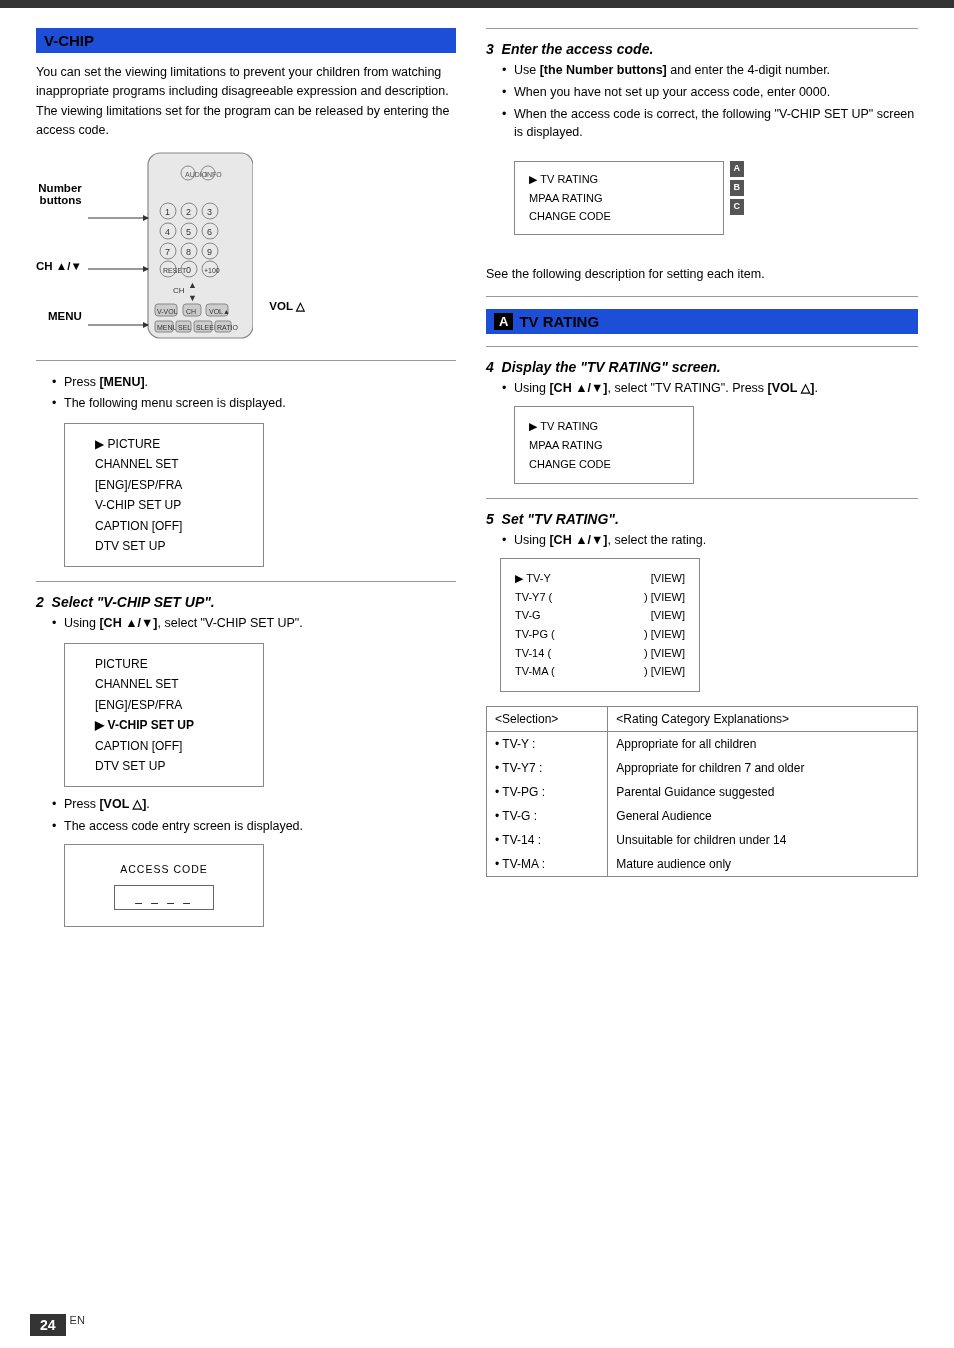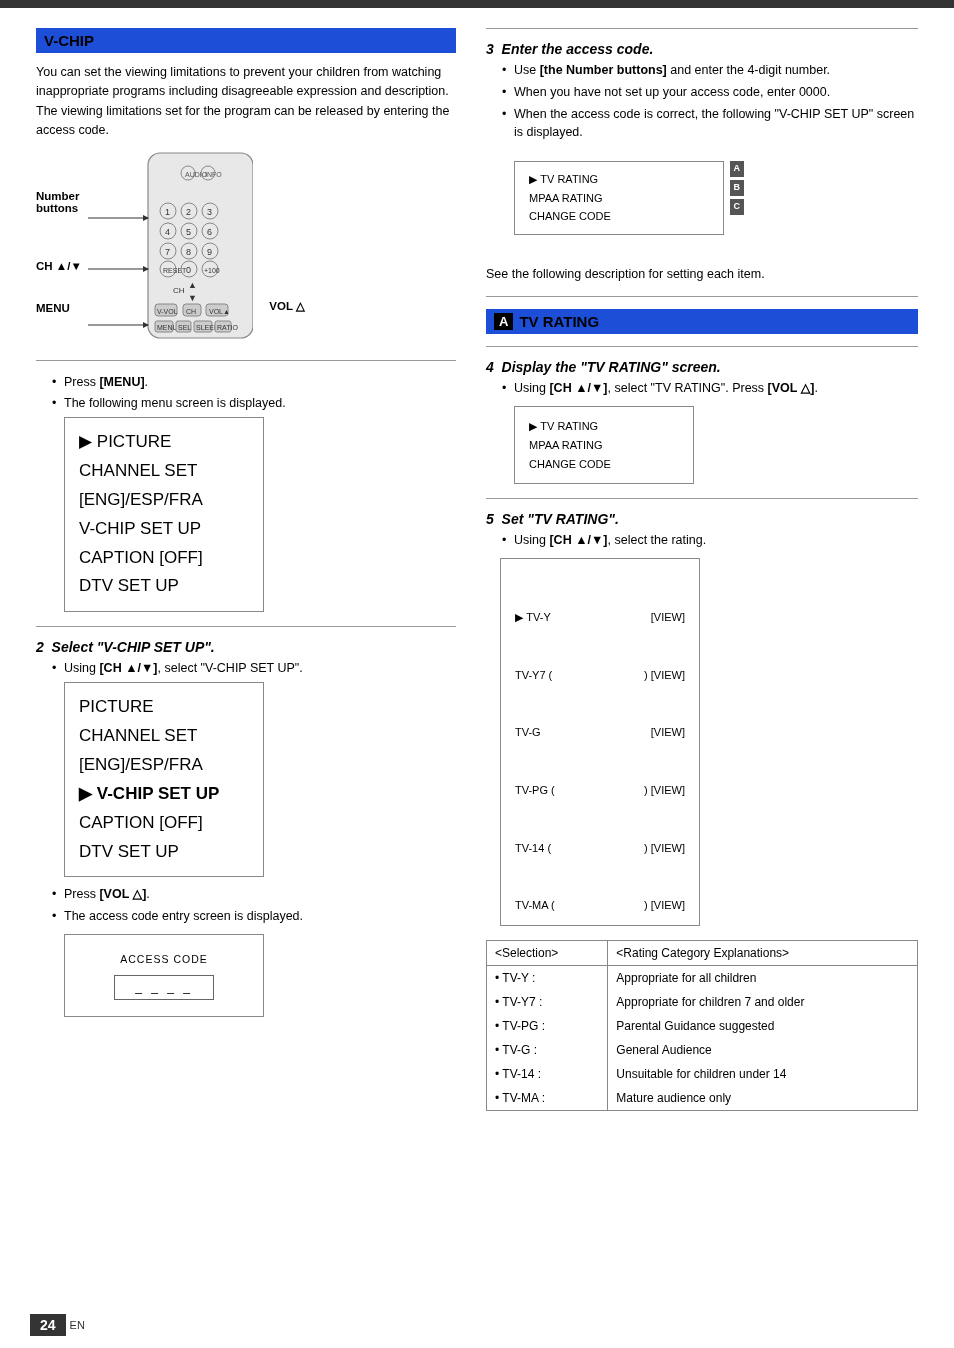--- a/index.html
+++ b/index.html
@@ -113,24 +113,24 @@
       position: absolute;
       left: 2px;
     }
 
     .bold { font-weight: bold; }
 
     
     .menu-box {
       border: 1px solid #888;
       background: #fff;
-      padding: 10px 14px;
-      margin: 4px 0 8px 14px;
+      padding: 10px 30px;
+      margin: 10px 0 8px 14px;
       width: 200px;
-      font-size: 17px;
+      font-size: 12px;
       line-height: 1.7;
     }
 
     
     .access-code-box {
       border: 1px solid #888;
       background: #fff;
       padding: 16px 20px;
       margin: 8px 0 8px 14px;
       width: 200px;
@@ -190,21 +190,20 @@
       margin: 8px 0 8px 0;
       width: 200px;
       font-size: 11px;
       line-height: 1.7;
     }
 
     .rating-options-box .option-row {
       display: flex;
       justify-content: space-between;
       gap: 8px;
-      margin-top: 39px;
     }
 
     
     .selection-table {
       border: 1px solid #888;
       width: 100%;
       margin-top: 14px;
       font-size: 12px;
       border-collapse: collapse;
     }
@@ -260,21 +259,21 @@
     <div class="left-col">
 
       <div class="section-header">
         <span>V-CHIP</span>
       </div>
 
       <p class="body-text">You can set the viewing limitations to prevent your children from watching inappropriate programs including disagreeable expression and description. The viewing limitations set for the program can be released by entering the access code.</p>
 
       <div class="remote-diagram">
 
-        <div style="display:flex; flex-direction:column; font-size:11.5px; font-weight:bold; margin-right:6px; gap:8px;">
+        <div style="display:flex; flex-direction:column; font-size:11.5px; font-weight:bold; margin-right:6px; gap:16px;text-align:right;">
           <div style="margin-top:10px; margin-bottom:38px;">
             <span>Number<br>buttons</span>
           </div>
           <div style="margin-bottom:22px;">
             <span>CH ▲/▼</span>
           </div>
           <div style="margin-bottom:0px;">
             <span>MENU</span>
           </div>
         </div>
@@ -523,18 +522,18 @@
           <td>• TV-MA :</td>
           <td class="col-right">Mature audience only</td>
         </tr>
       </tbody>
         </table>
 
     </div>
 
   </div>
 
-  <div class="page-footer" style="position:absolute; bottom:12px; left:30px; display:flex; align-items:center;">
+  <div class="page-footer" style="position:absolute; bottom:12px; left:30px; display:flex; align-items:flex-start;">
     <div class="page-num-box">24</div>
     <div class="page-lang">EN</div>
   </div>
 
 </div>
 
 </body></html>

